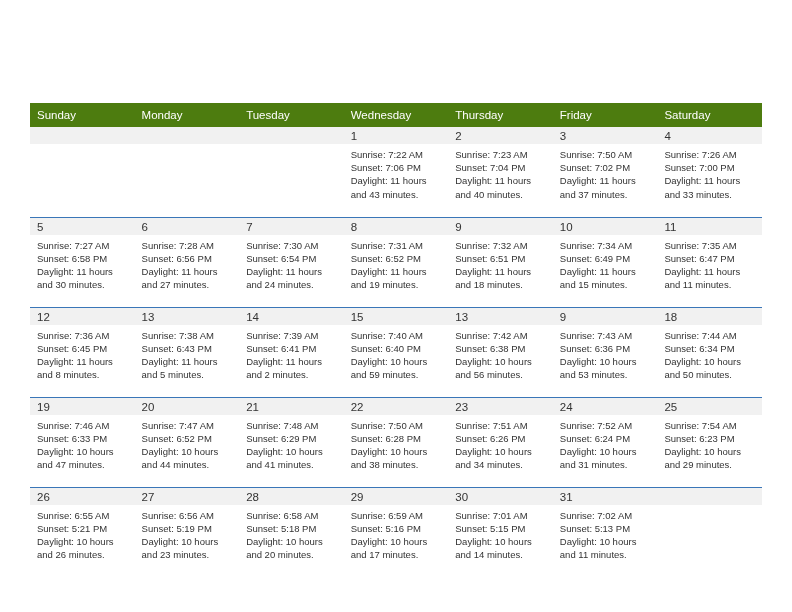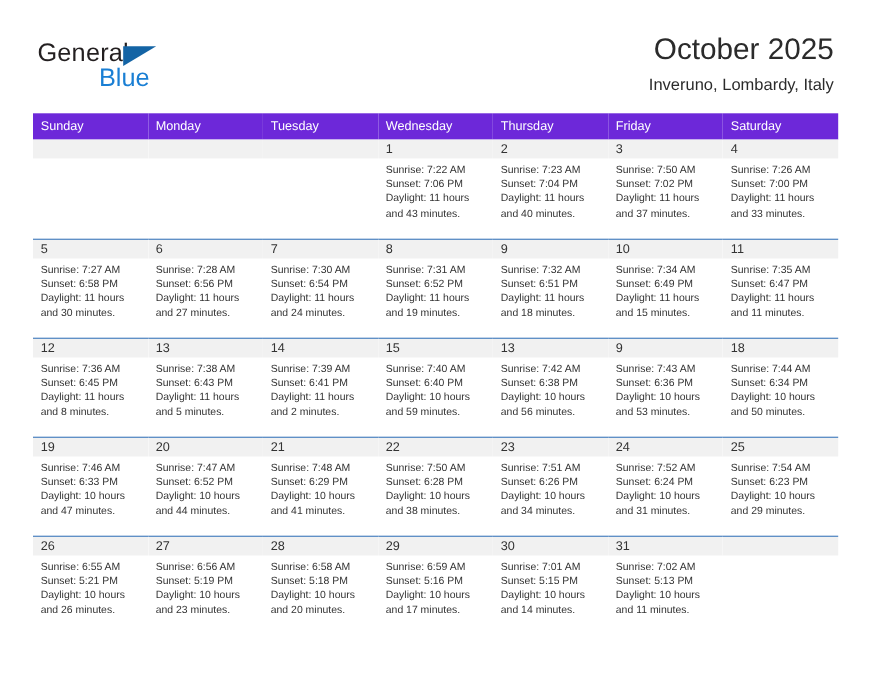--- a/index.html
+++ b/index.html
@@ -93,21 +93,21 @@
   
   .calendar {
     position: absolute;
     left: 30px;
     top: 103px;
     width: 732px;
     border-collapse: collapse;
     table-layout: fixed;
   }
   .calendar th {
-    background: #6d28d9;
+    background: #4d7c0f;
     color: #ffffff;
     font-size: 11.5px;
     font-weight: normal;
     text-align: left;
     padding: 6px 0 6px 7px;
     height: 19px;
     box-sizing: border-box;
     border: none;
   }
   .calendar td {
@@ -143,34 +143,20 @@
   }
   .cellbody div {
     white-space: normal;
   }
 </style>
 </head>
 <body>
 
 <div class="page">
 
-  <div class="header">
-
-    <div class="brand">
-      <span class="brand-general">General</span>
-      <span class="brand-triangle"></span>
-      <span class="brand-blue">Blue</span>
-    </div>
-
-    <div class="title-block">
-      <h1 class="cal-title">October 2025</h1>
-      <div class="cal-subtitle">Inveruno, Lombardy, Italy</div>
-    </div>
-
-  </div>
 
   <table class="calendar">
     <thead>
       <tr id="weekday-row">
           <th>Sunday</th>
           <th>Monday</th>
           <th>Tuesday</th>
           <th>Wednesday</th>
           <th>Thursday</th>
           <th>Friday</th>

